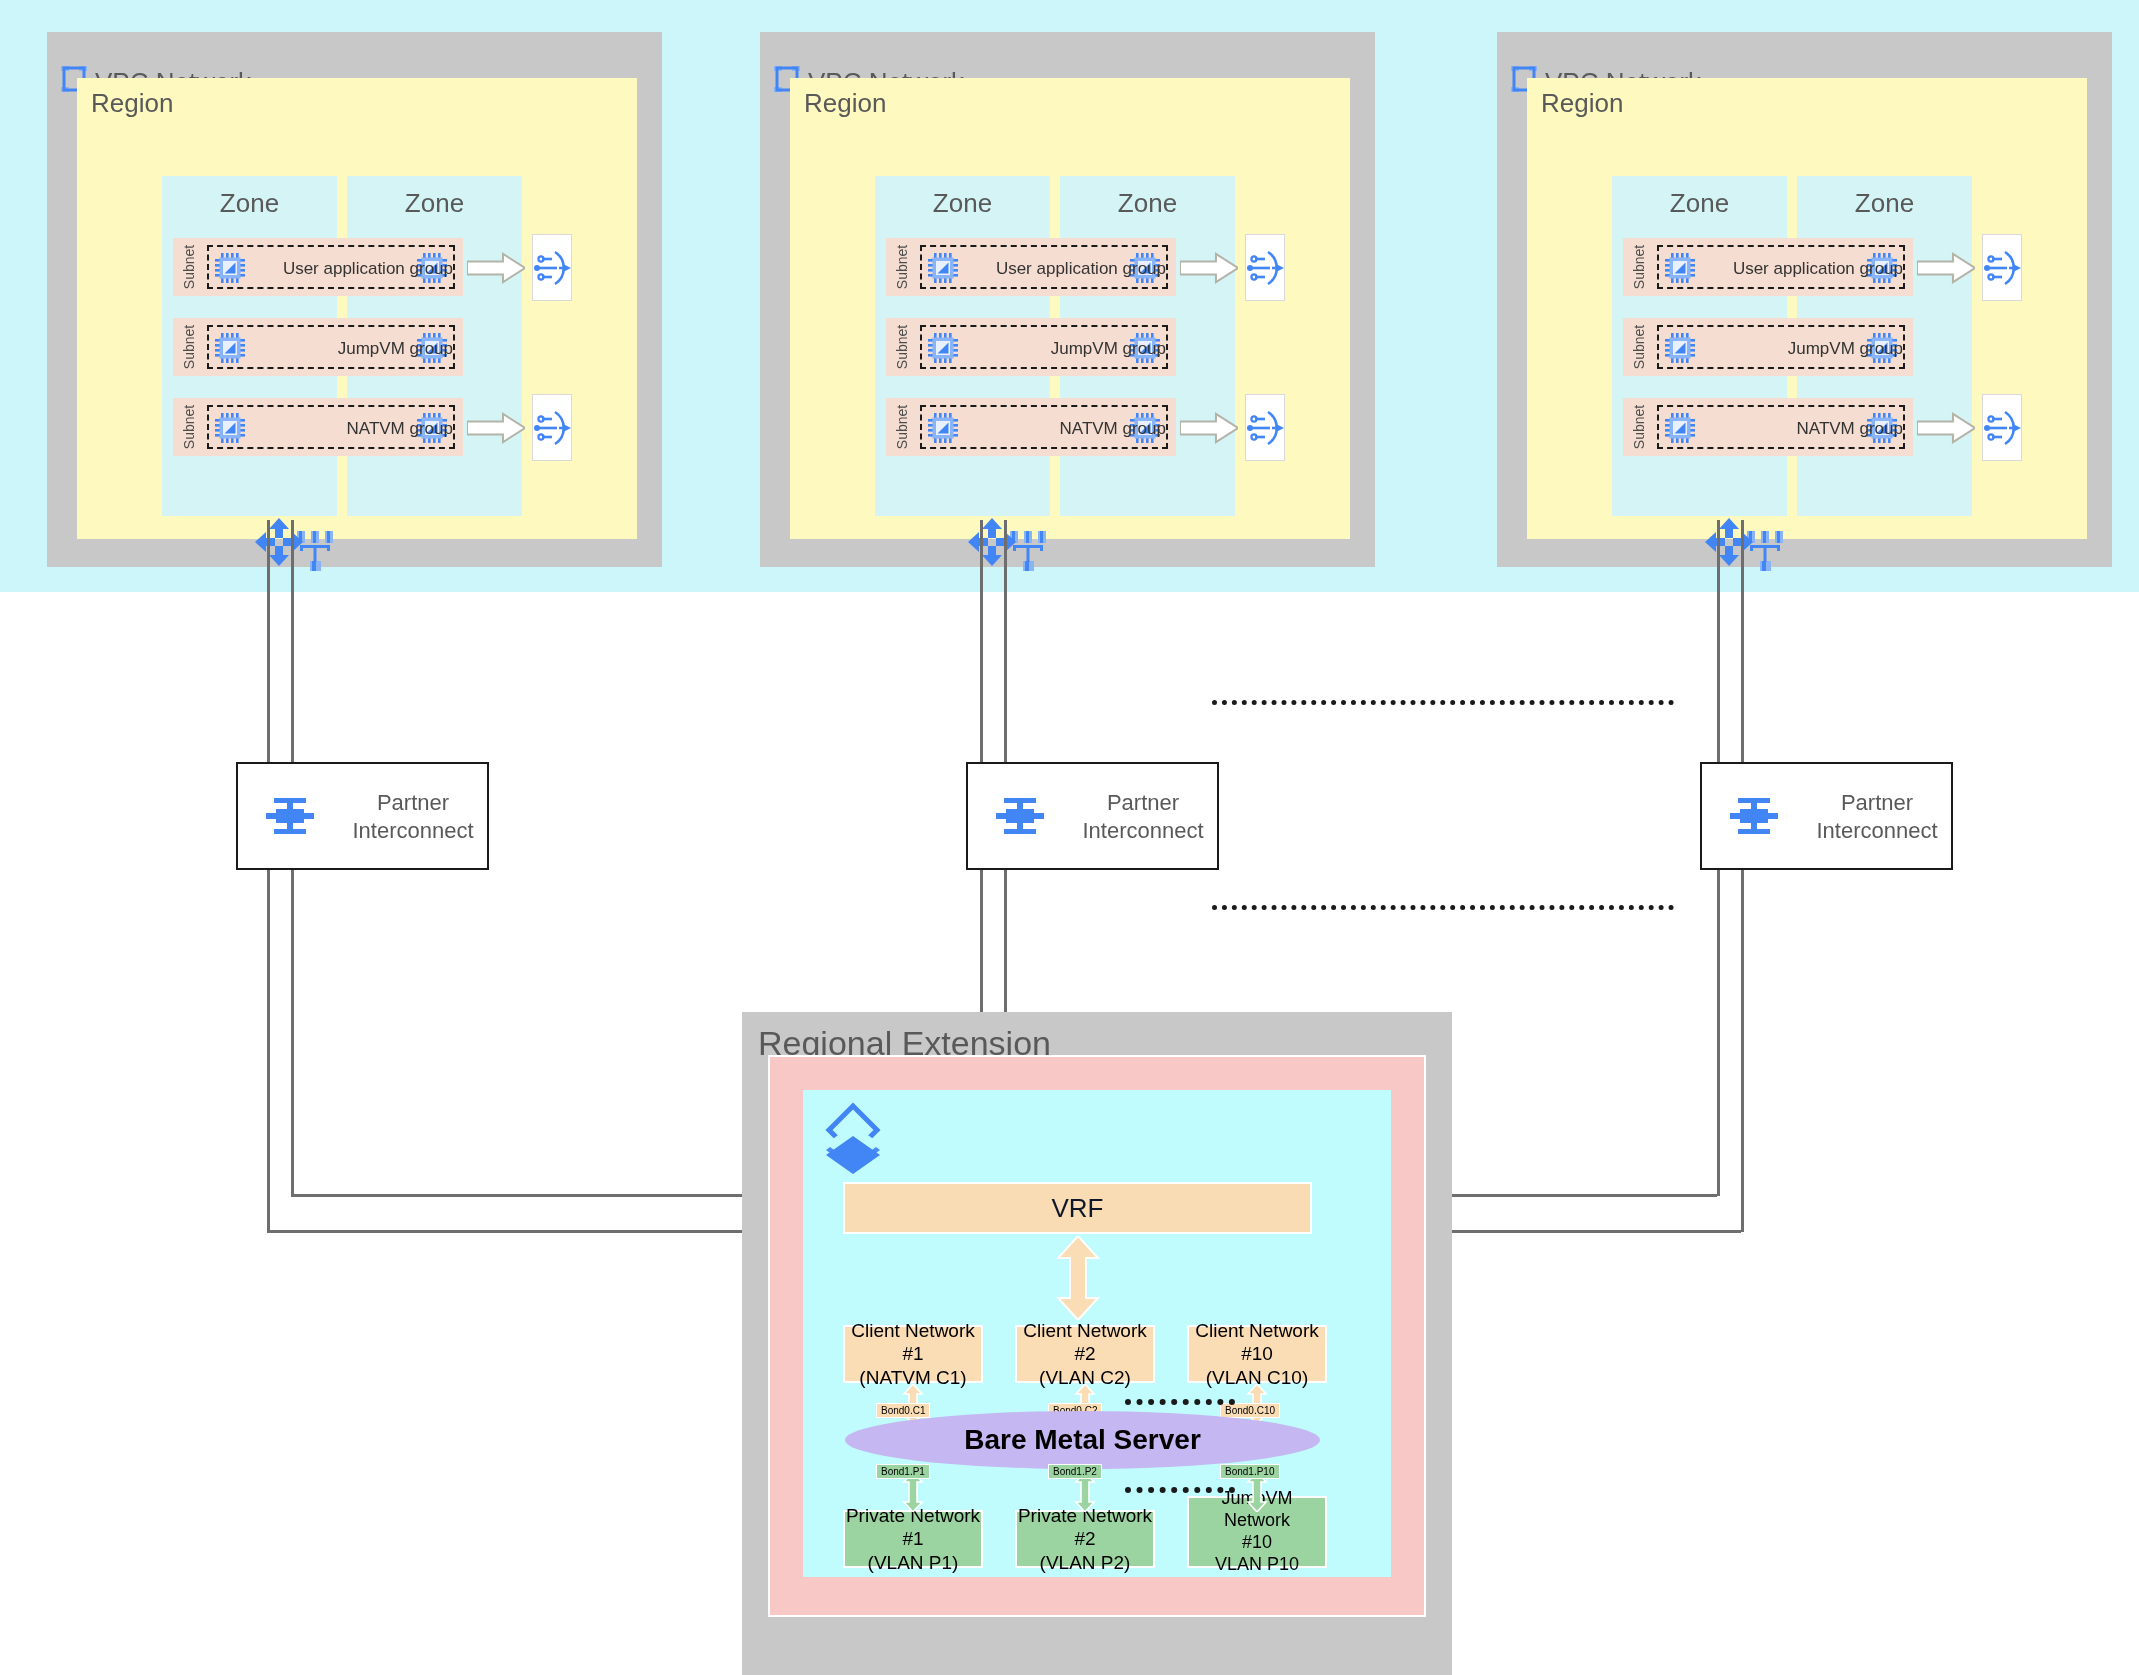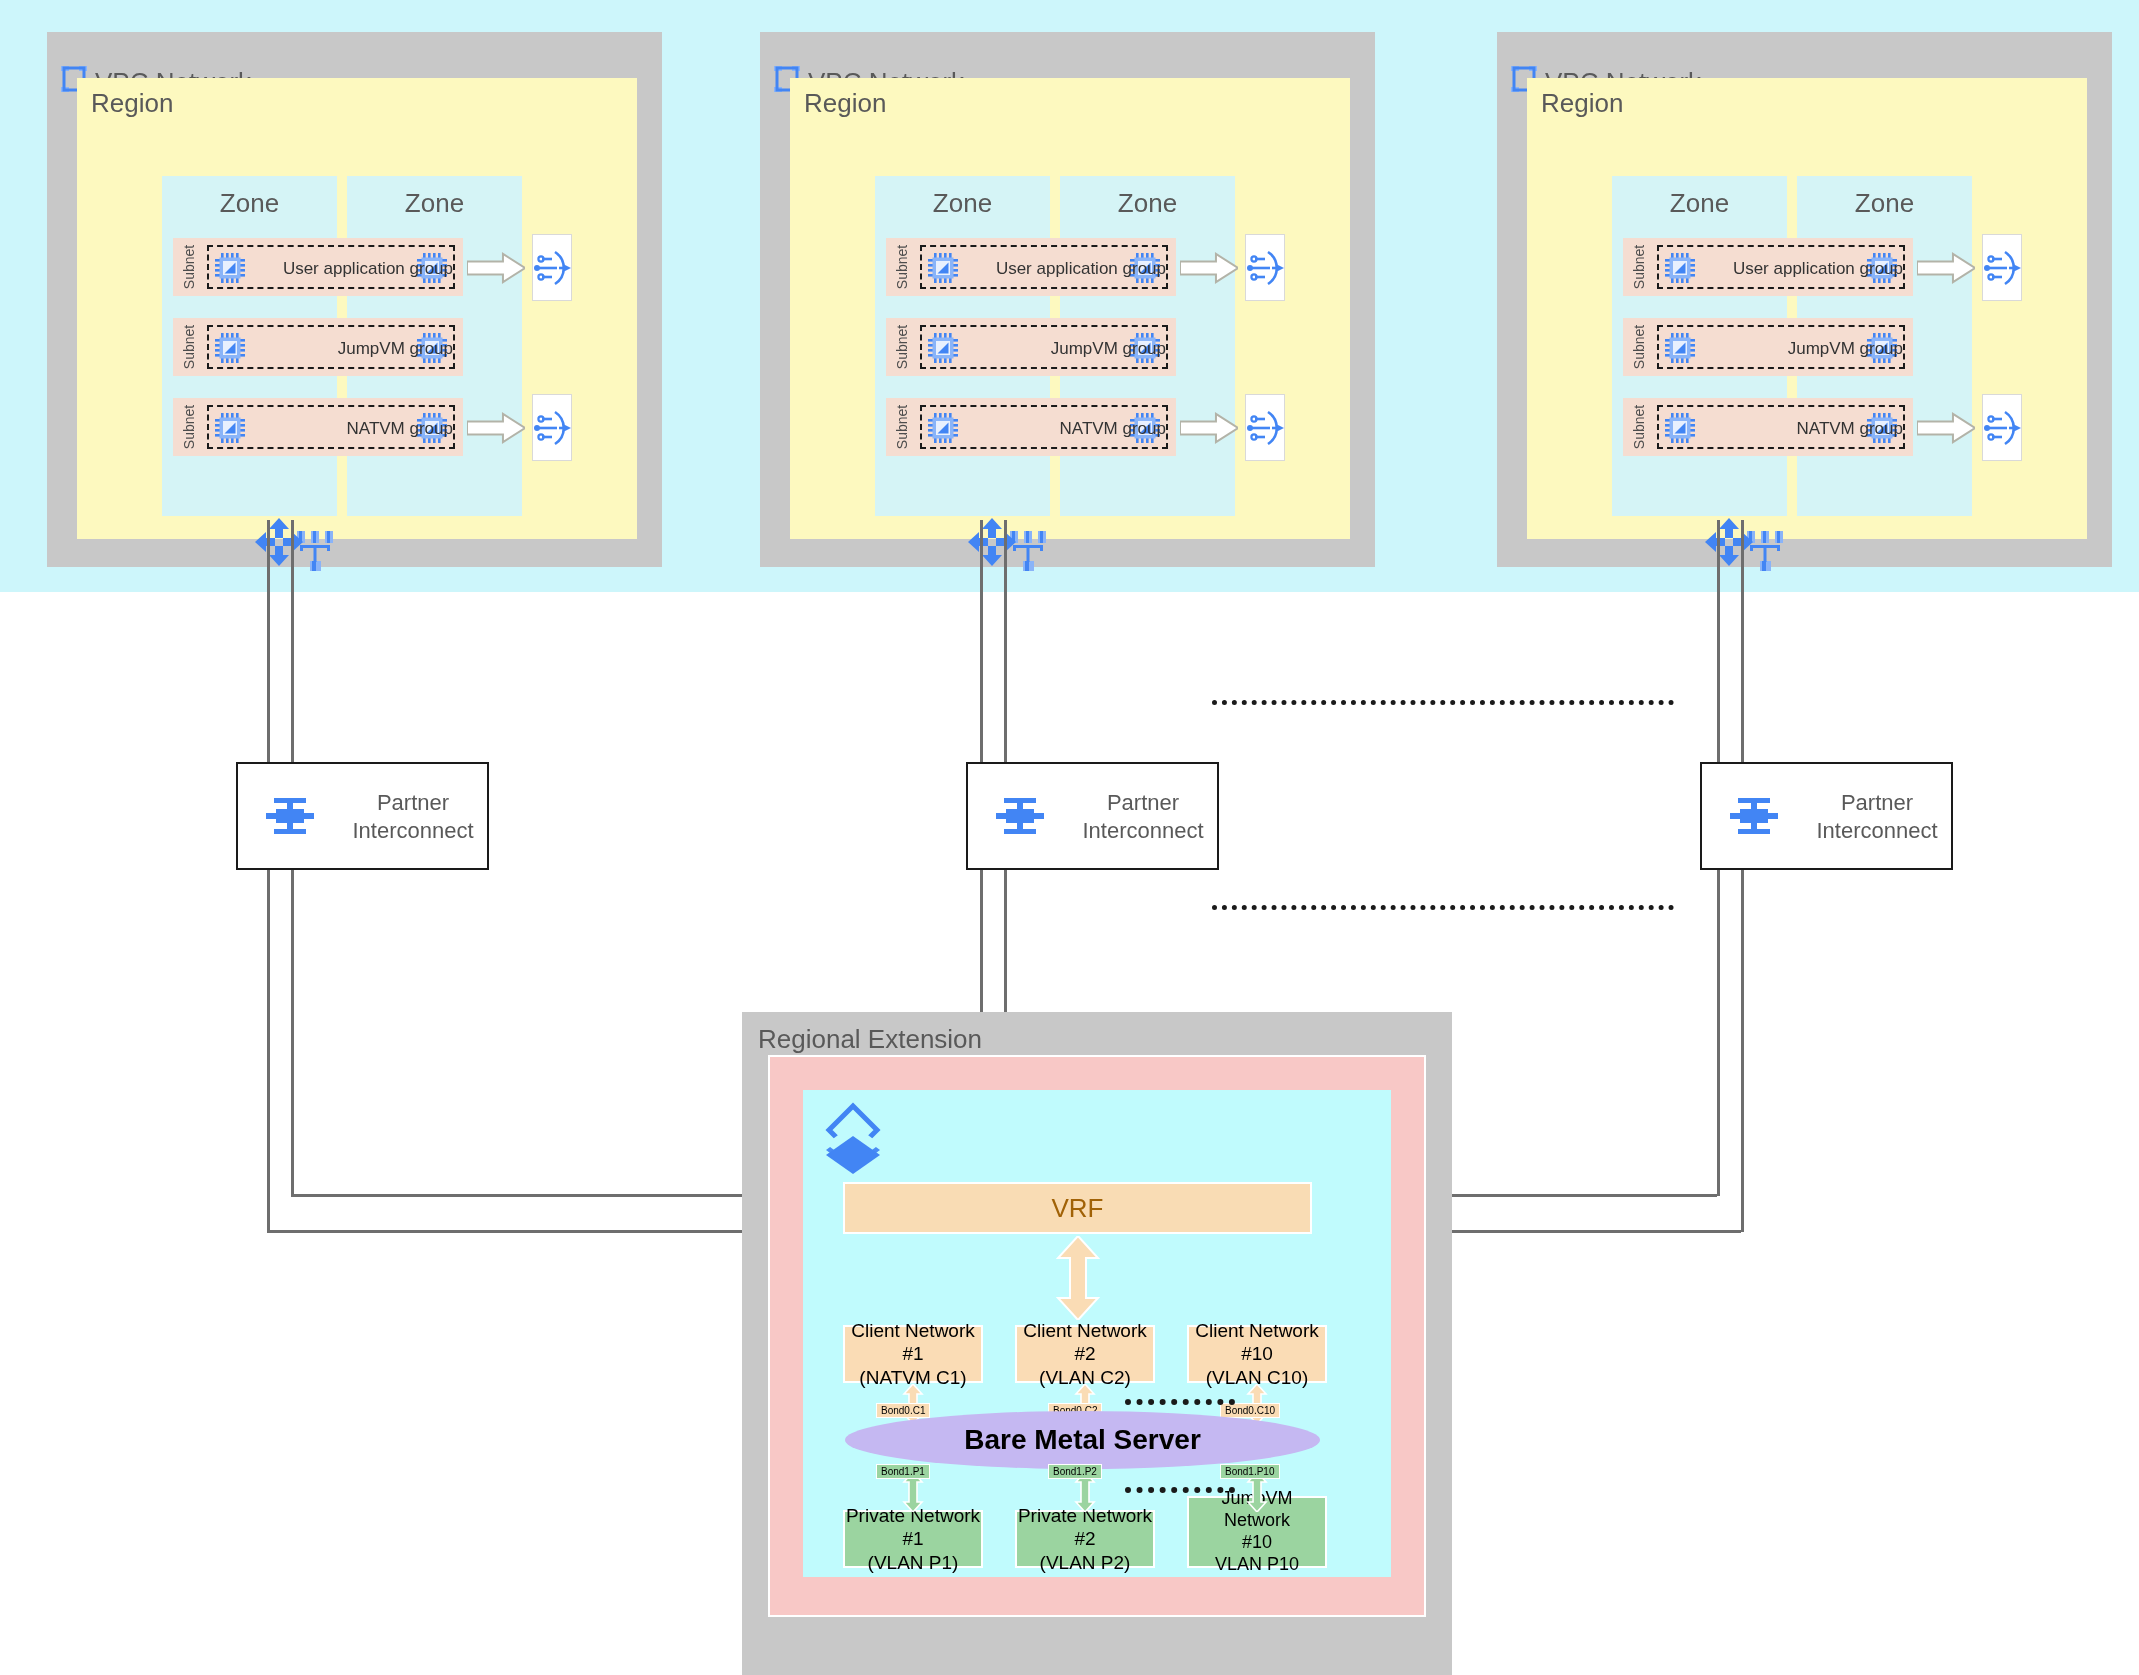--- a/index.html
+++ b/index.html
@@ -48,27 +48,27 @@
   .fatarrow{ position:absolute; }
 
   
   .pibox{ position:absolute; background:#ffffff; border:2px solid #1a1a1a;padding-left:37px; }
   .pi-lbl{ position:absolute; left:100px; top:50%; transform:translateY(-50%);
            text-align:center; font-size:22px; color:#595959; line-height:1.25; width:150px;}
   .pi-icon{ position:absolute; left:22px; top:50%; transform:translateY(-50%); width:60px; height:46px; }
 
   
   .re-grey{ position:absolute; background:#c8c8c8; }
-  .re-lbl{ position:absolute; left:16px; top:12px; font-size:26px; color:#595959; }
+  .re-lbl{ position:absolute; left:16px; top:12px; font-size:34px; color:#595959; }
   .re-pink{ position:absolute; background:#f8c8c6; border:2px solid #ffffff;}
   .re-cyan{ position:absolute; background:#c0fbfd; }
 
   .vrf{ position:absolute; background:#f9dcb4; border:2px solid #ffffff;
         display:flex; align-items:center; justify-content:center;
-        font-size:26px; color:#a16207; }
+        font-size:26px; color:#0f172a; }
 
   .cnet{ position:absolute; background:#fadcb5; border:2px solid #ffffff;
          display:flex; align-items:center; justify-content:center; text-align:center;
          font-size:19px; color:#000; line-height:1.22; }
   .pnet{ position:absolute; background:#9bd4a0; border:2px solid #ffffff;
          display:flex; align-items:center; justify-content:center; text-align:center;
          font-size:19px; color:#000; line-height:1.22; }
 
   .bms{ position:absolute; background:#c5b8f2; border-radius:50%/50%;
         display:flex; align-items:center; justify-content:center;

